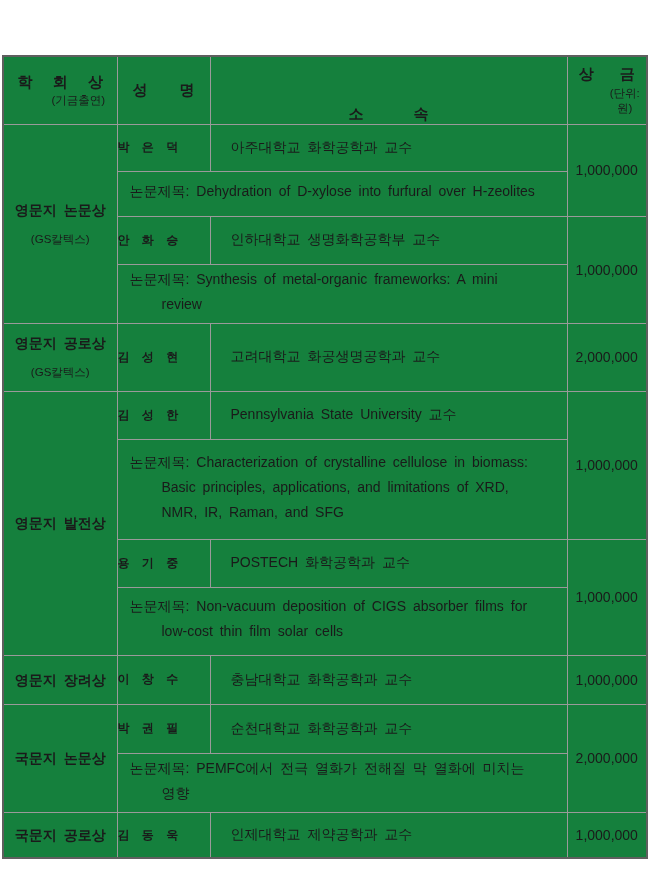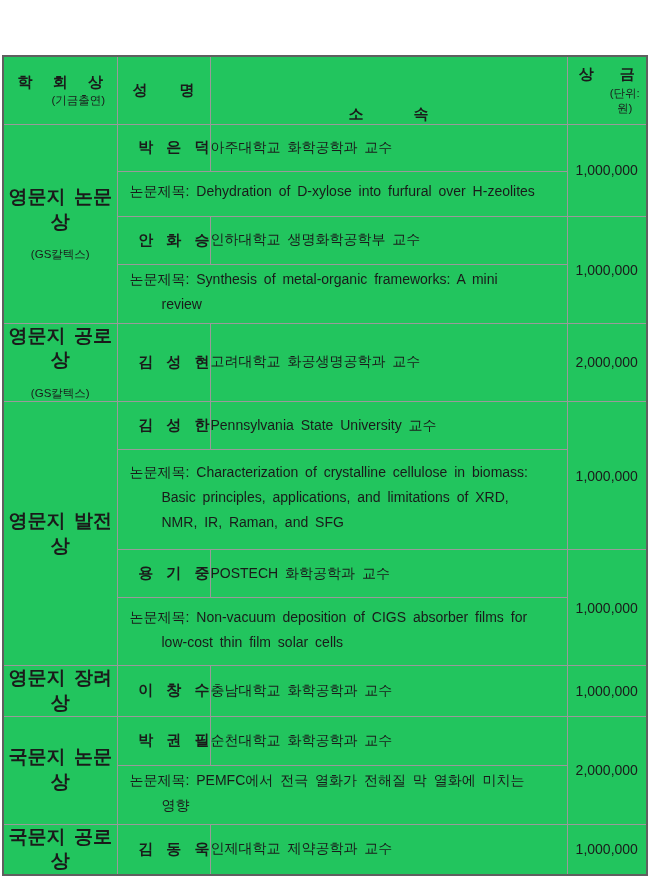--- a/index.html
+++ b/index.html
@@ -27,21 +27,21 @@
     margin: 55px auto 0 auto;
     border-collapse: collapse;
     table-layout: fixed;
     border: 2px solid #5f5f5f;
   }
   td, th {
     border: 1px solid #9a9a9a;
     padding: 0;
     vertical-align: middle;
     font-size: 14px;
-    background: #22c55e;
+    background: #15803d;
   }
 
   
   col.c1 { width: 114px; }
   col.c2 { width: 93px;  }
   col.c3 { width: 357px; }
   col.c4 { width: 80px;  }
 
   
   tr.rh68  { height: 68px;  }
@@ -56,34 +56,35 @@
   th { font-weight: bold; text-align: center; }
   .hmain { font-size: 15px; font-weight: bold; line-height: 1.25; }
   .sp-award { word-spacing: 16px; }
   .sp-name  { word-spacing: 28px; }
   .sp-affil { word-spacing: 46px; margin-top: 48px; }
   .sp-prize { word-spacing: 22px; }
   .hsub { font-size: 11.5px; font-weight: normal; margin-top: 2px; color: #1a1a1a; padding-left: 36px; }
 
   
   td.cat { text-align: center; }
-  .cat-main { font-size: 19px; font-weight: bold; word-spacing: 3px; line-height: 1.3; }
+  .cat-main { font-size: 14px; font-weight: bold; word-spacing: 3px; line-height: 1.3; }
   .cat-sub  { font-size: 11.5px; font-weight: normal; margin-top: 13px; }
 
   
   td.name {
-    text-align: right;
+    text-align: left;
     font-weight: bold;
-    font-size: 15px;
+    font-size: 12px;
     word-spacing: 9px;
   }
 
   
   td.affil {
     text-align: left;
+    padding-left: 20px;
     padding-right: 8px;
     word-spacing: 3px;
   }
 
   
   td.paper {
     text-align: left;
     padding: 2px 22px 6px 44px;
     text-indent: -32px;
     line-height: 25px;

